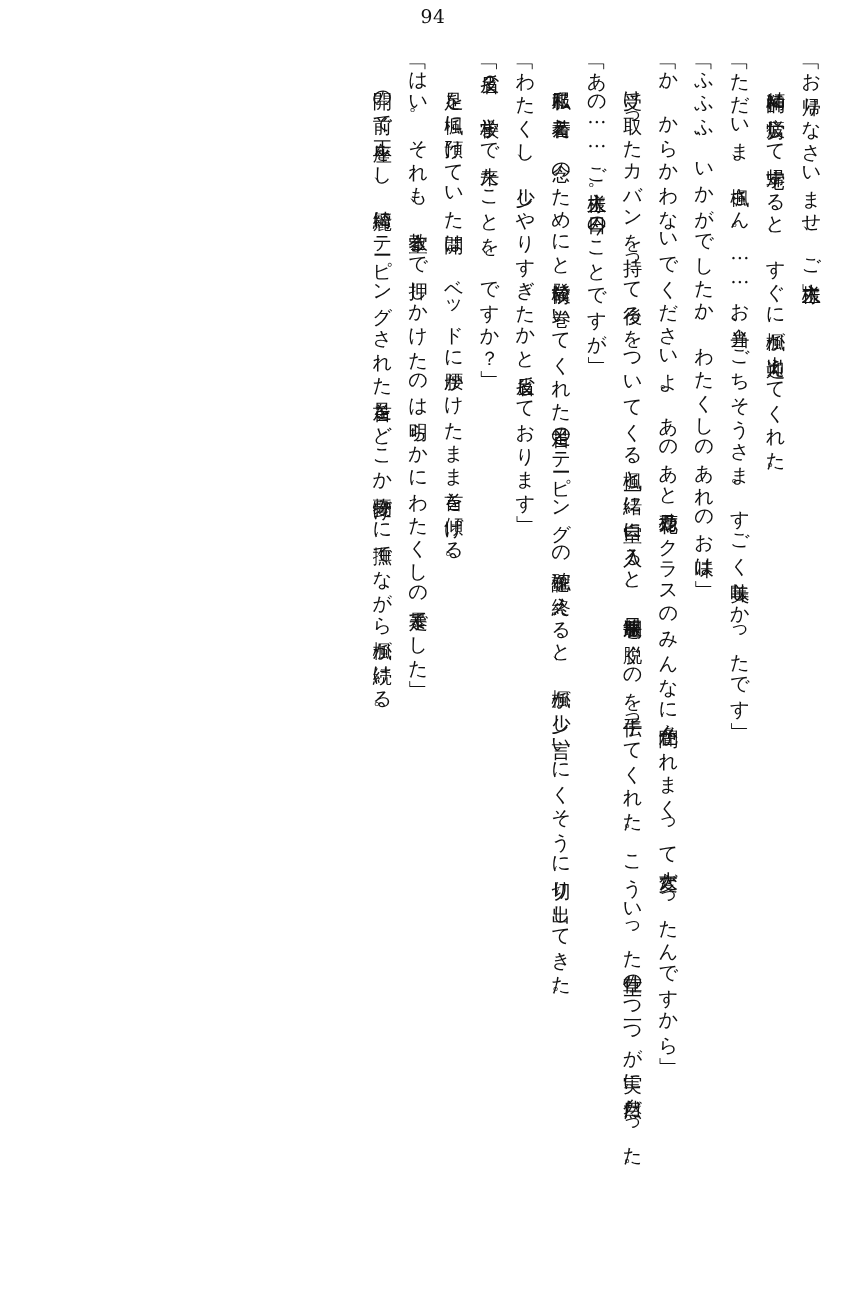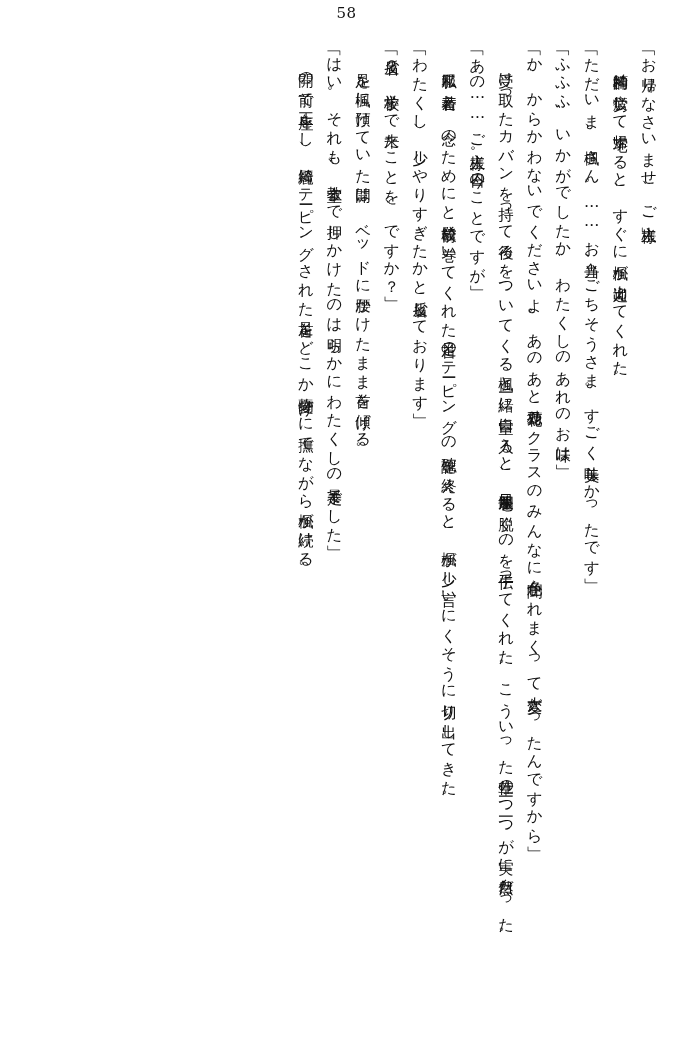--- a/index.html
+++ b/index.html
@@ -55,21 +55,21 @@
   }
   .para.indent {
     text-indent: 1em;
   }
 </style>
 </head>
 <body>
 
 <div class="page">
 
-  <div class="page-number">58</div>
+  <div class="page-number">94</div>
 
   <div class="text-block">
     <span class="para">「お帰りなさいませ、ご主人様」</span>
     <span class="para indent">精神的に疲労して帰宅すると、すぐに楓が出迎えてくれた。</span>
     <span class="para">「ただいま、楓さん。……お弁当、ごちそうさま。すごく美味しかったです」</span>
     <span class="para">「ふふふ、いかがでしたか、わたくしのあれのお味は」</span>
     <span class="para">「か、からかわないでくださいよ。あのあと穂乃花やクラスのみんなに色々聞かれまくって大変だったんですから」</span>
     <span class="para indent">受け取ったカバンを持って後ろをついてくる楓と一緒に自室に入ると、早速制服を脱ぐのを手伝ってくれた。こういった仕草の一つ一つが実に自然だった。</span>
     <span class="para">「あの……ご主人様。今日のことですが」</span>
     <span class="para indent">私服に着替え、念のためにと登校前に巻いてくれた足首のテーピングの確認を終えると、楓が少し言いにくそうに切り出してきた。</span>

